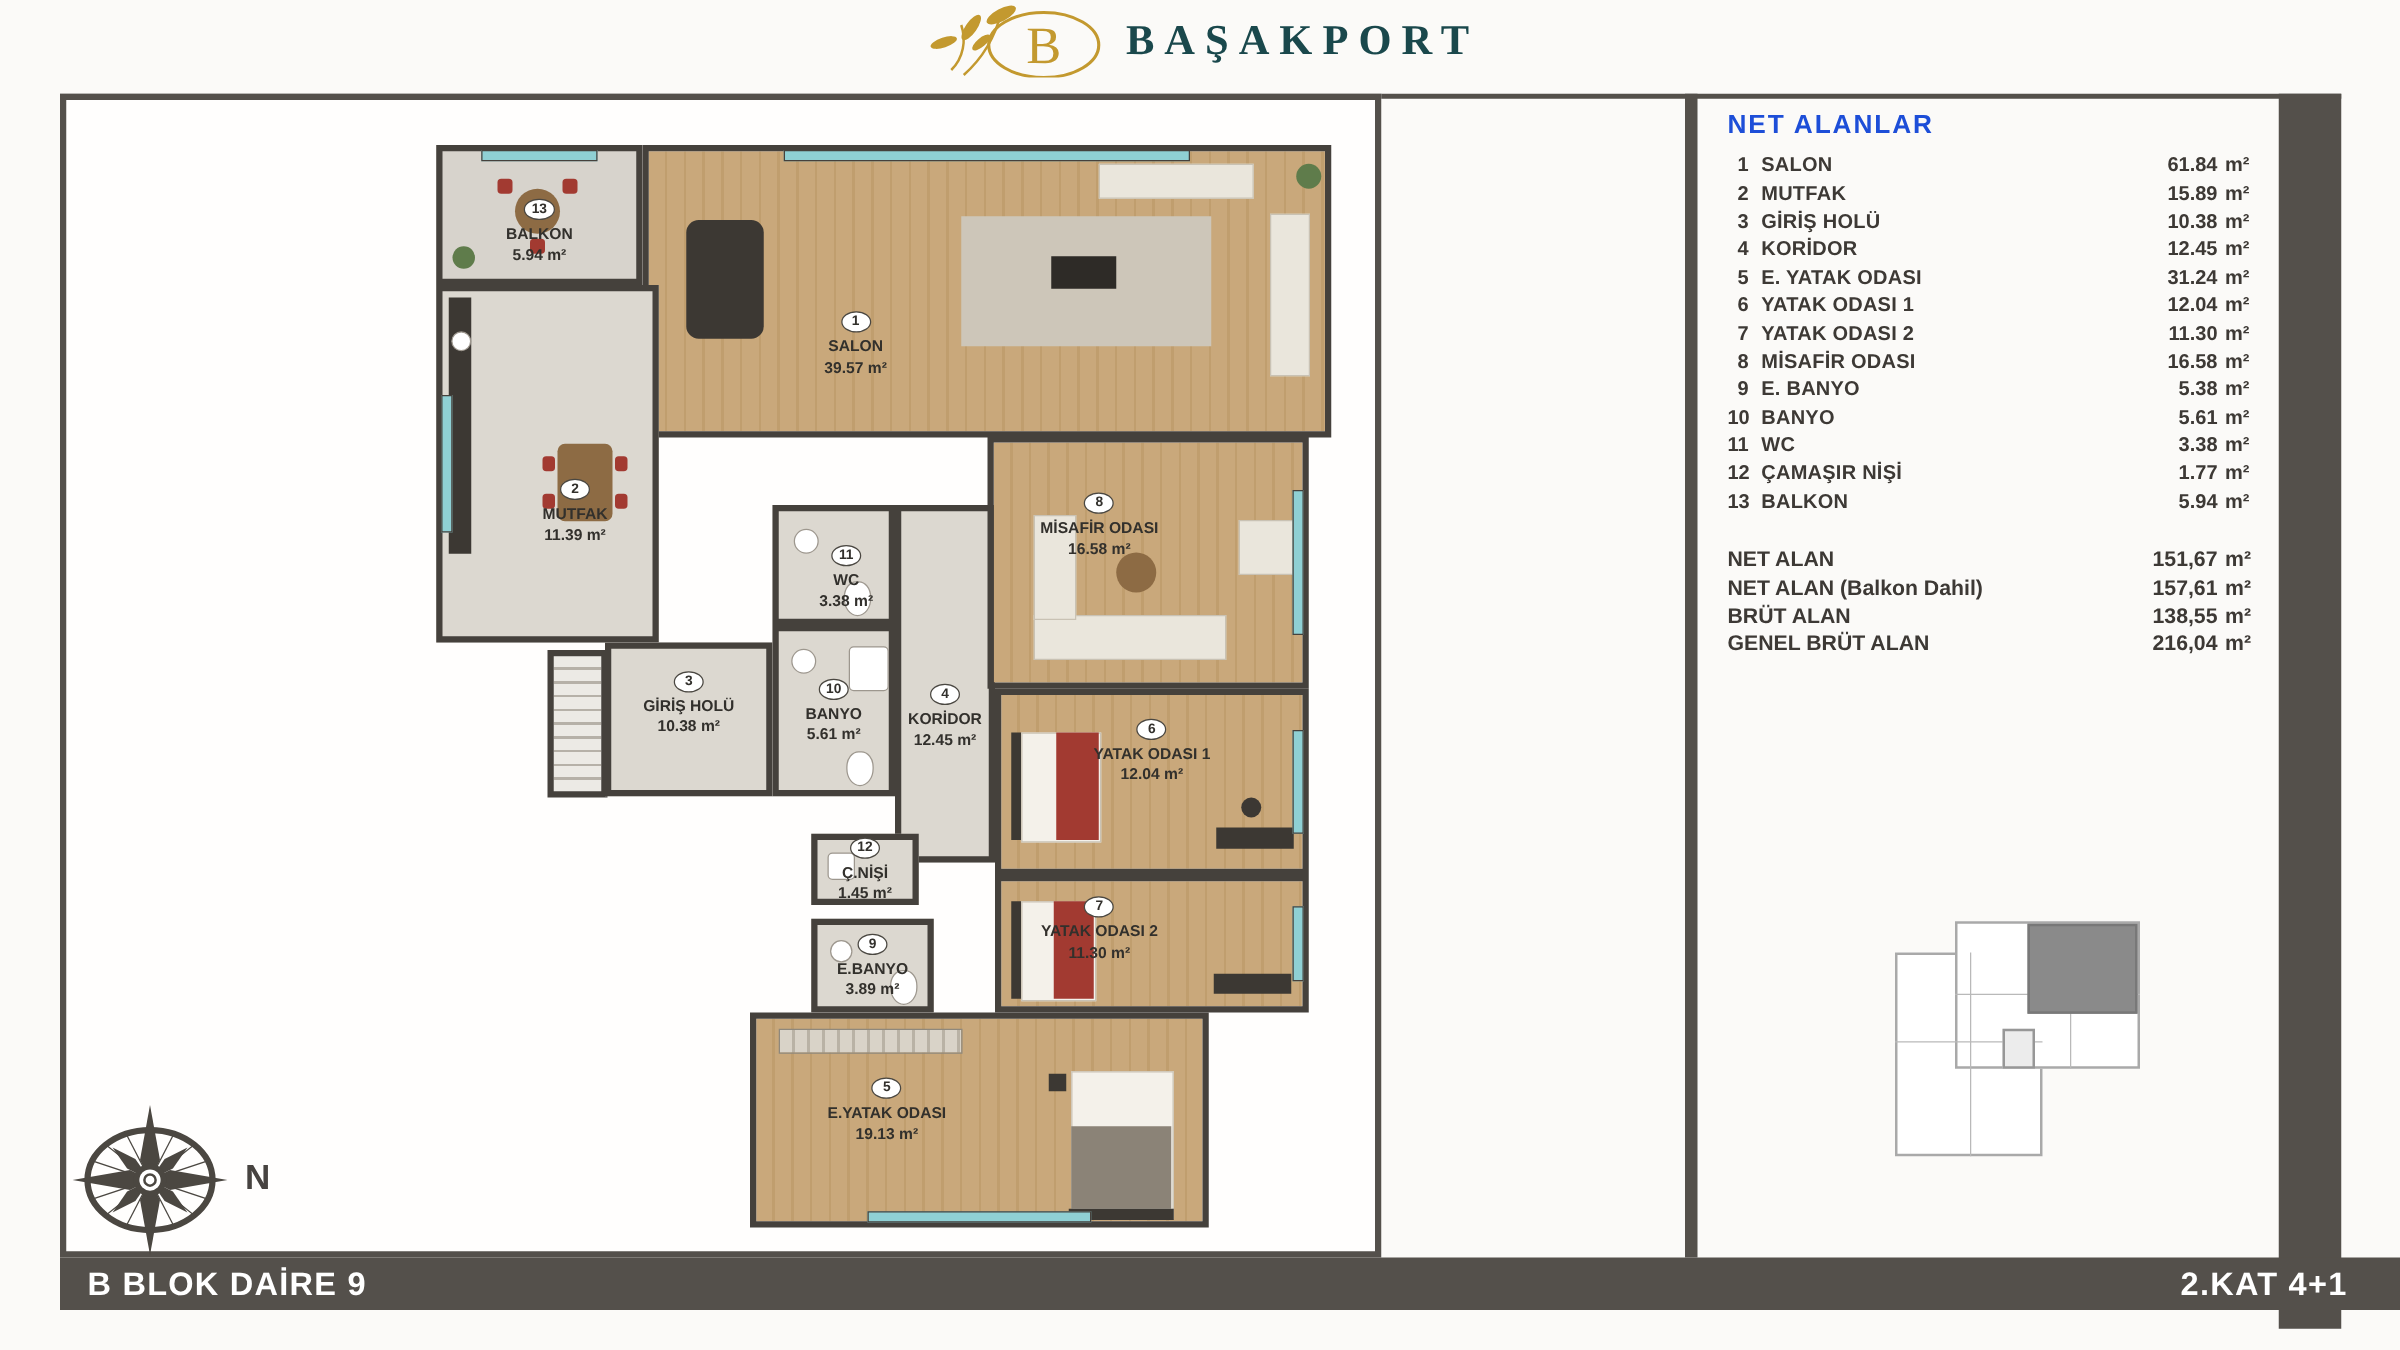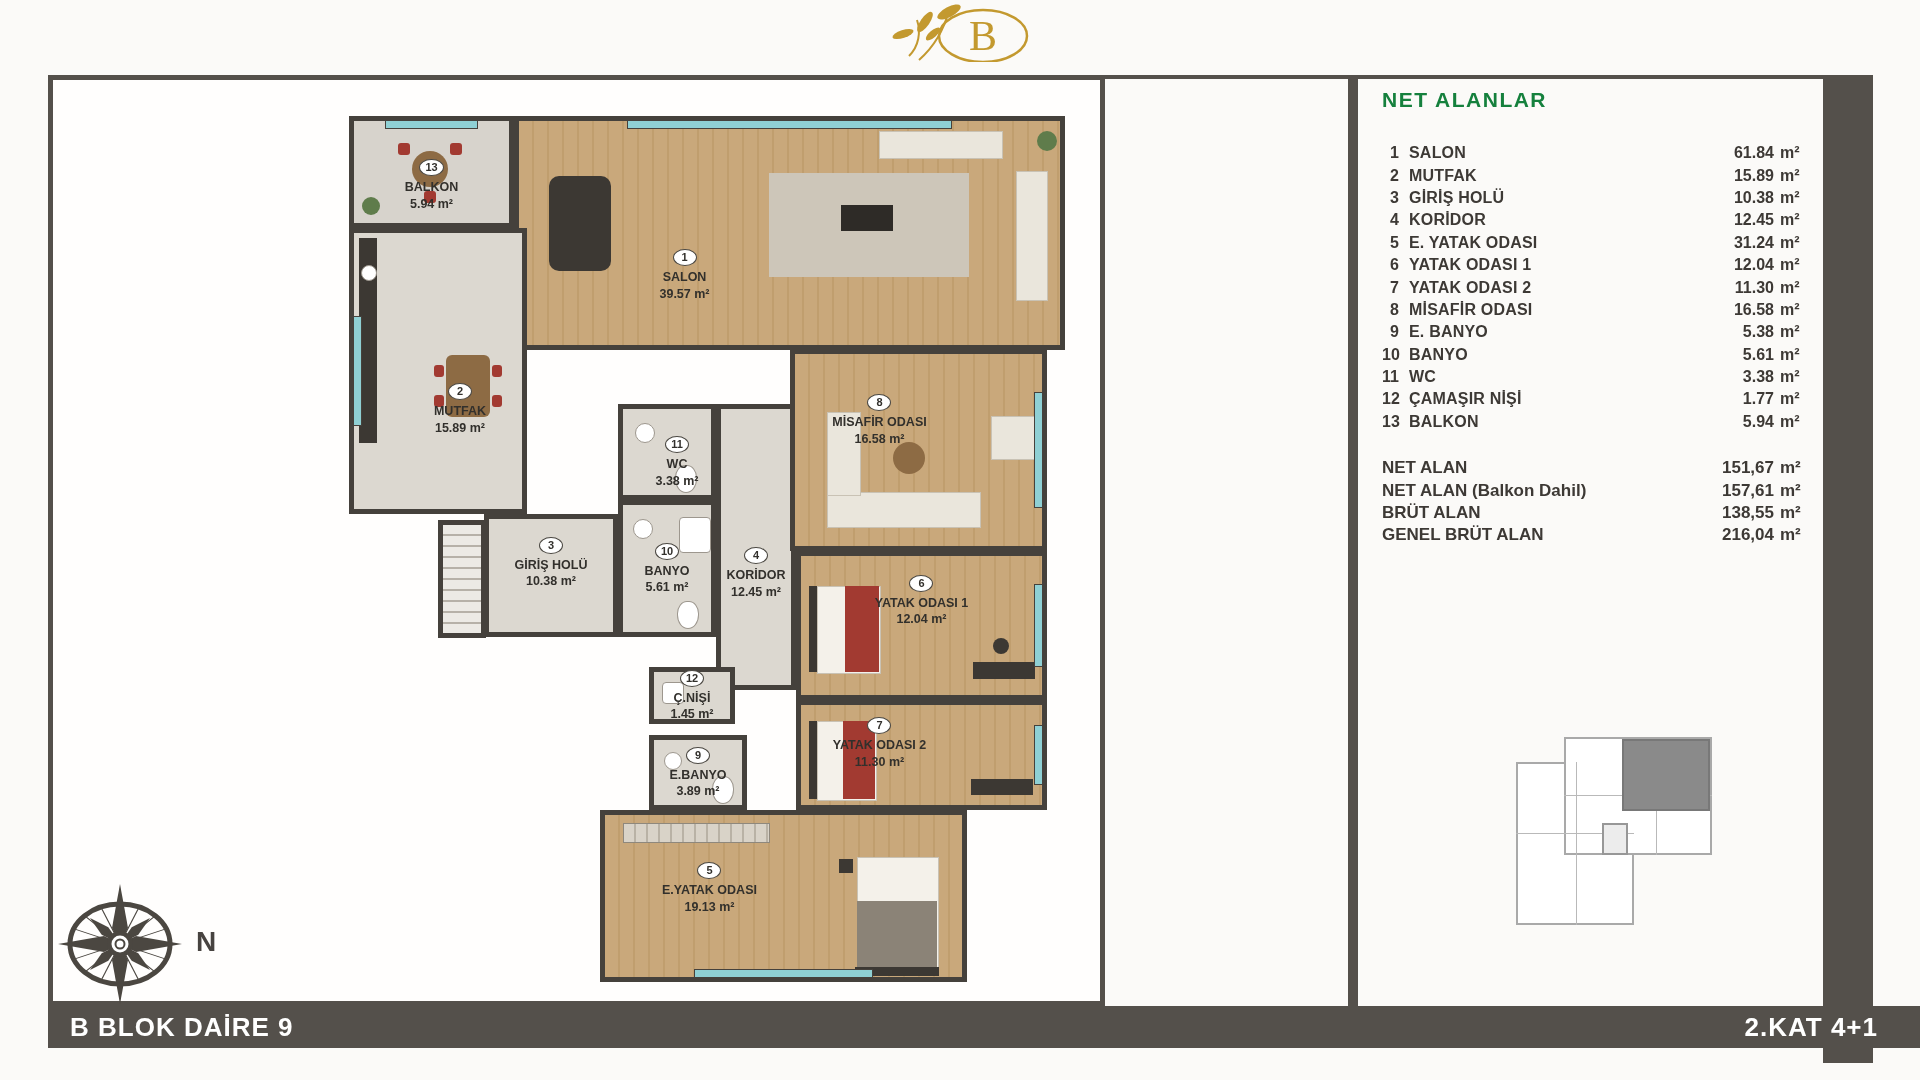--- a/index.html
+++ b/index.html
@@ -66,21 +66,21 @@
   .f.tub,.f.washer{background:#fff;border:1px solid #9d978e;border-radius:4px}
   .f.hatch{background:repeating-linear-gradient(90deg,#d9d3c8 0 10px,#b9b2a5 10px 12px);
            border:1px solid #8f887c}
 
   
   #compass{position:absolute;left:58px;top:884px;z-index:4}
   #north{position:absolute;left:196px;top:926px;font-size:28px;font-weight:600;color:#474340;z-index:4}
 
   
   #panel{position:absolute;left:1382px;top:88px;width:424px}
-  #panel h2{margin:0 0 30px 0;font-size:21px;letter-spacing:1.5px;color:#15803d}
+  #panel h2{margin:0 0 10px 0;font-size:21px;letter-spacing:1.5px;color:#1d4ed8}
   .arow{display:flex;align-items:center;height:22.4px;font-size:16px;font-weight:bold}
   .arow .no{width:17px;text-align:right}
   .arow .nm{margin-left:10px;letter-spacing:.2px}
   .val{margin-left:auto;display:flex;align-items:baseline}
   .val .v{min-width:46px;text-align:right}
   .val .u{width:26px;text-align:left;margin-left:6px}
   #summary{margin-top:24px}
   .srow{display:flex;align-items:center;height:22.4px;font-size:17px;font-weight:bold}
 
   
@@ -106,20 +106,21 @@
     </g>
     <g fill="#c3992f">
       <ellipse cx="64" cy="8" rx="13" ry="5" transform="rotate(-28 64 8)"></ellipse>
       <ellipse cx="40" cy="18" rx="12" ry="4.5" transform="rotate(-55 40 18)"></ellipse>
       <ellipse cx="18" cy="30" rx="11" ry="4" transform="rotate(-18 18 30)"></ellipse>
       <ellipse cx="48" cy="30" rx="9" ry="3.5" transform="rotate(-40 48 30)"></ellipse>
     </g>
     <ellipse cx="98" cy="32" rx="44" ry="26" fill="none" stroke="#c3992f" stroke-width="2.5"></ellipse>
     <text x="98" y="46" text-anchor="middle" font-family="Liberation Serif, serif" font-size="42" fill="#c3992f">B</text>
   </svg>
+  <div id="brand-text">BAŞAKPORT</div>
 </div>
 
 <div id="topline"></div>
 <div id="planbox">
   <div id="plan">
     <div id="stairs"></div>
   <div class="room wood" style="left: 461px; top: 36px; width: 551px; height: 234px;">
         <div class="win top"></div>
         <div class="f dtable" style="left: 30px; top: 55px; width: 62px; height: 95px;"></div>
         <div class="f rug" style="left: 250px; top: 52px; width: 200px; height: 104px;"></div>
@@ -138,21 +139,21 @@
         <div class="f counter" style="left: 5px; top: 5px; width: 18px; height: 205px;"></div>
         <div class="f sink" style="left: 7px; top: 32px; width: 14px; height: 14px;"></div>
         <div class="f wtable" style="left: 92px; top: 122px; width: 44px; height: 62px;"></div>
         <div class="f chair" style="left: 80px; top: 132px; width: 10px; height: 12px;"></div>
         <div class="f chair" style="left: 138px; top: 132px; width: 10px; height: 12px;"></div>
         <div class="f chair" style="left: 80px; top: 162px; width: 10px; height: 12px;"></div>
         <div class="f chair" style="left: 138px; top: 162px; width: 10px; height: 12px;"></div>
         <div class="rlabel" style="transform: translate(22px, 38px);">
           <span class="rnum">2</span>
           <span class="rname">MUTFAK</span>
-          <span class="rarea">15.89 m²</span>
+          <span class="rarea">11.39 m²</span>
         </div>
       </div>
       <div class="room tile" style="left: 431px; top: 434px; width: 134px; height: 123px;">
         <div class="rlabel" style="transform: translate(0px, -13px);">
           <span class="rnum">3</span>
           <span class="rname">GİRİŞ HOLÜ</span>
           <span class="rarea">10.38 m²</span>
         </div>
       </div>
       <div class="room tile" style="left: 663px; top: 324px; width: 80px; height: 286px;">

